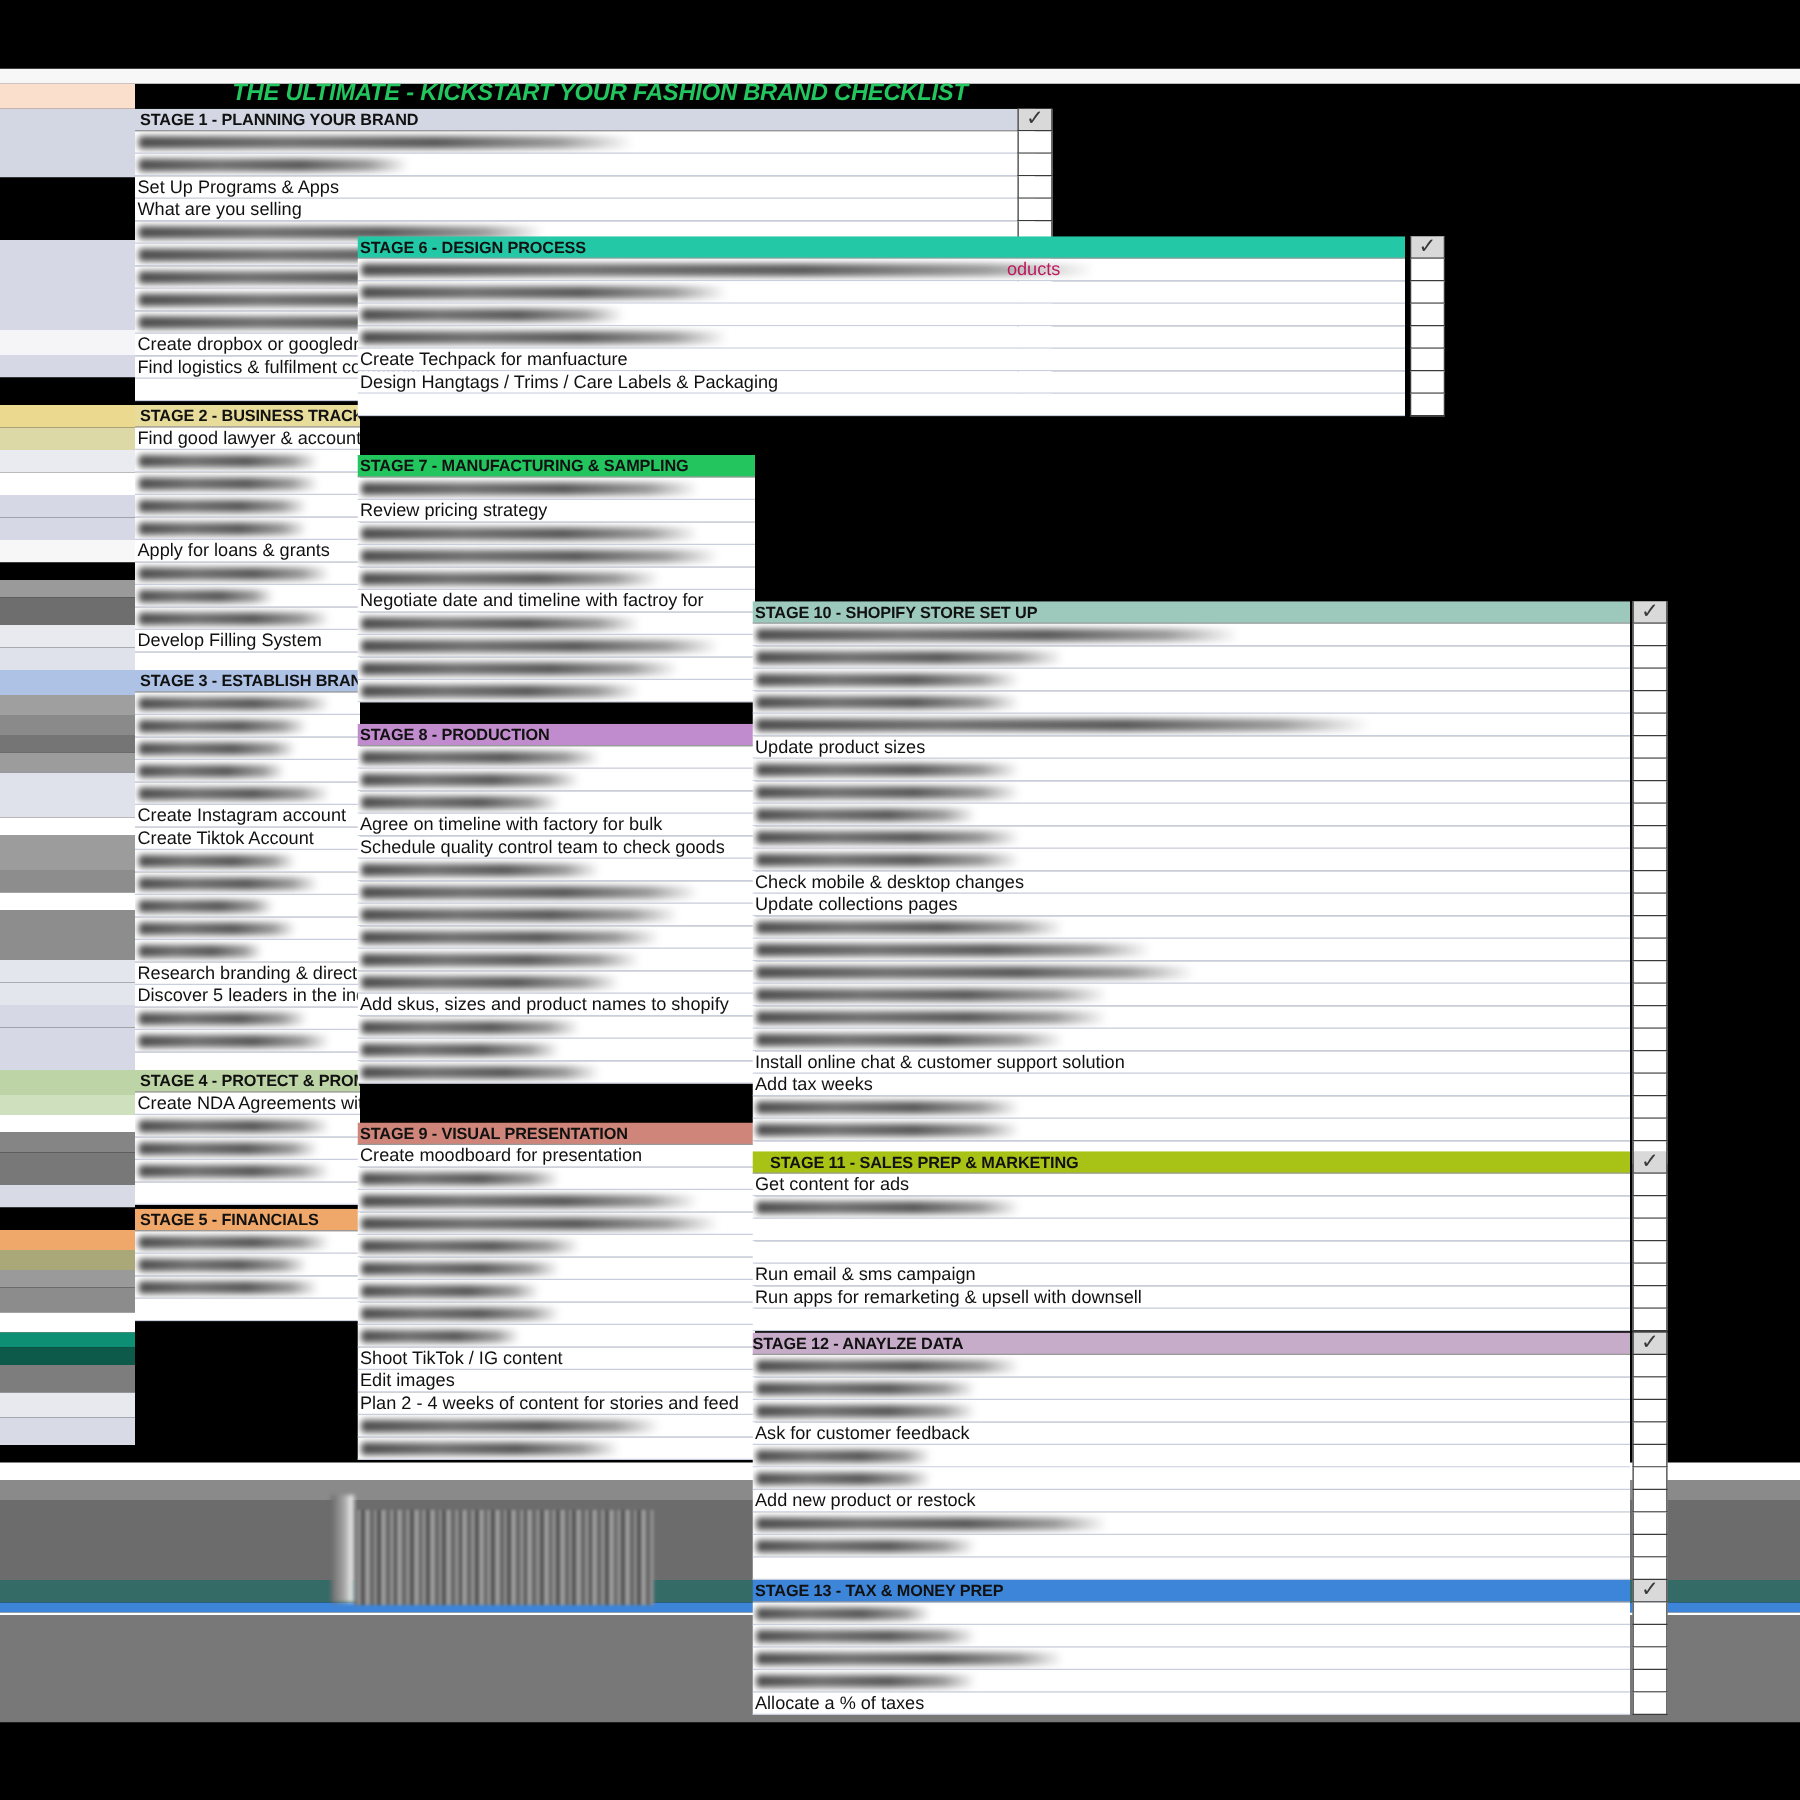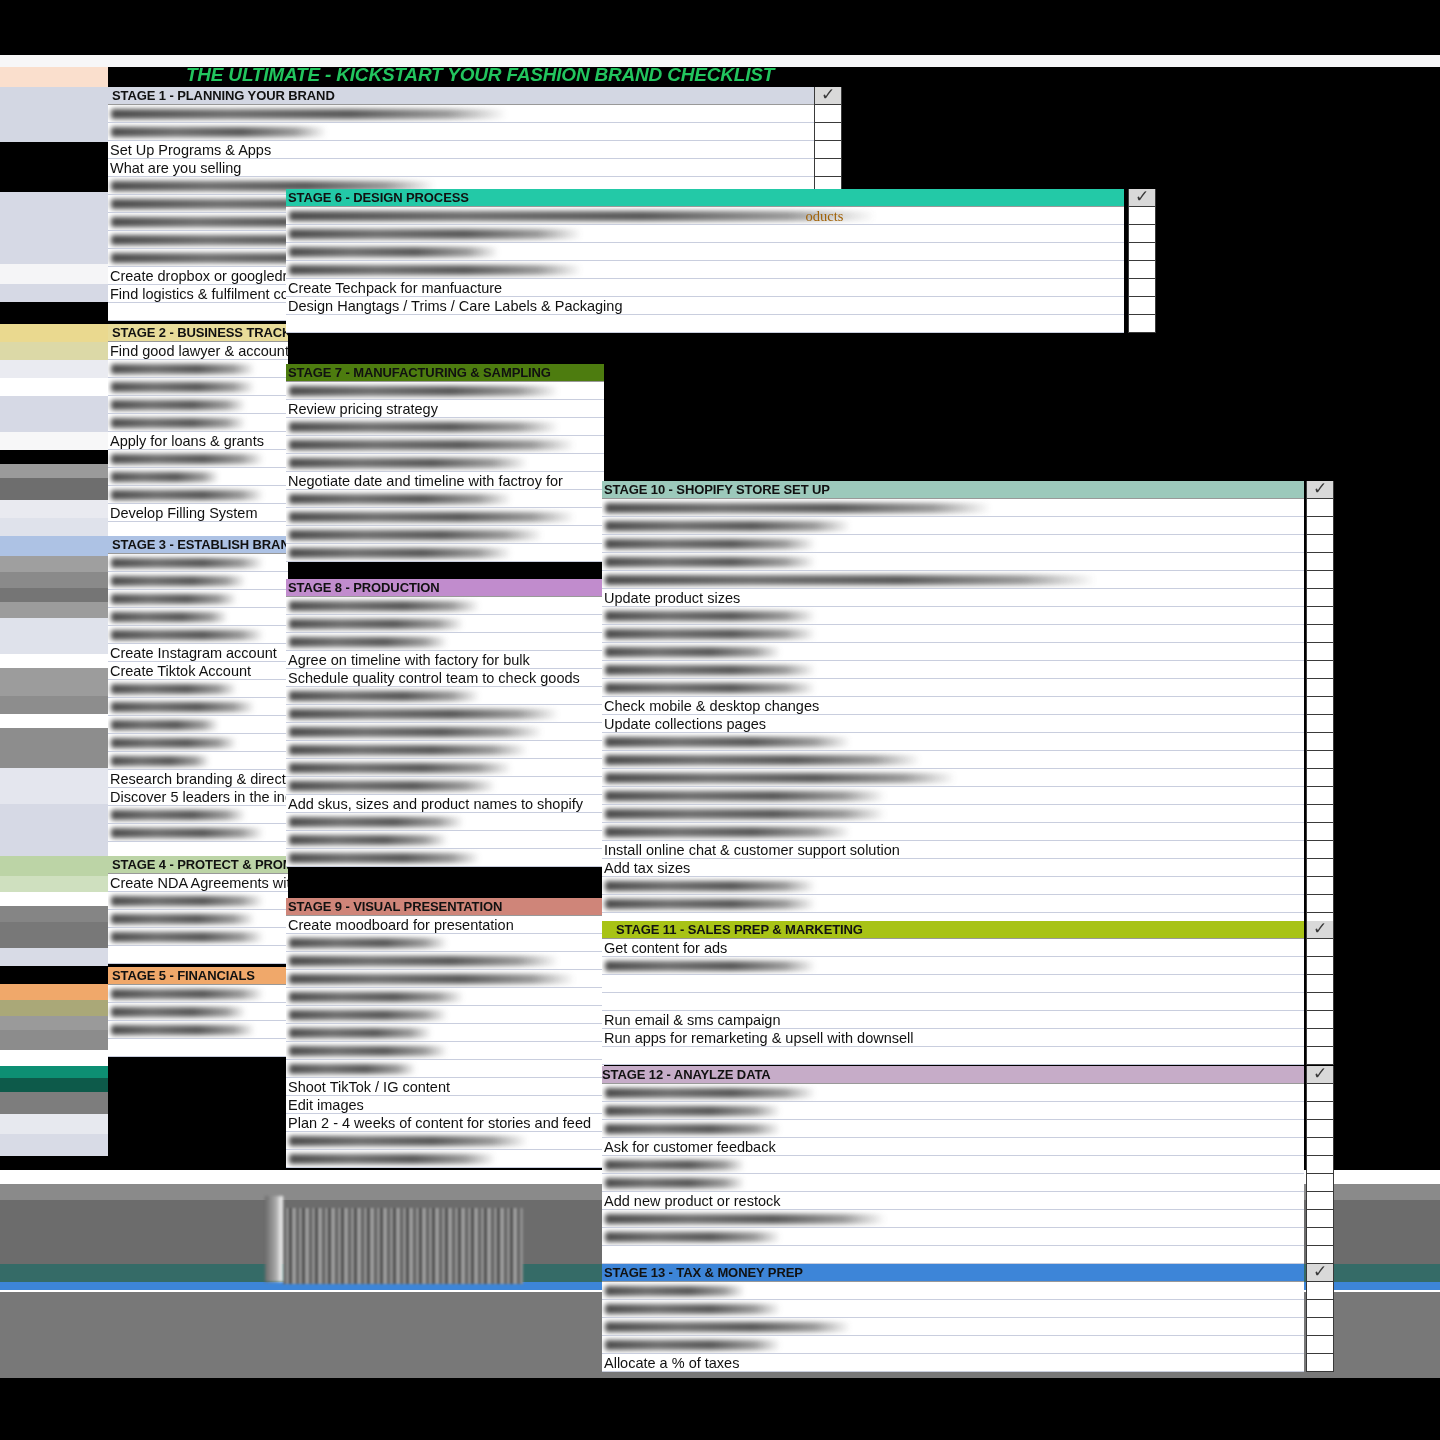--- a/index.html
+++ b/index.html
@@ -182,41 +182,41 @@
     <div class="stage" style="left: 108px; top: 967px; width: 180px;">
       <div class="row hdr" style="background: rgb(240, 168, 106); padding-left: 4px;">STAGE 5 - FINANCIALS</div>
       <div class="row blur b85"></div>
       <div class="row blur b75"></div>
       <div class="row blur b80"></div>
       <div class="row"></div>
     </div>
     <div class="stage" style="left: 286px; top: 189px; width: 838px;">
       <div class="row hdr" style="background: rgb(35, 201, 167); padding-left: 2px;">STAGE 6 - DESIGN PROCESS</div>
       <div class="row blur b70">
-        <span style="color: #a16207; position: absolute; left: 62%; top: 0px; font-family: Liberation Serif, serif;">oducts</span>
+        <span style="color: #be185d; position: absolute; left: 62%; top: 0px;">oducts</span>
       </div>
       <div class="row blur b35"></div>
       <div class="row blur b25"></div>
       <div class="row blur b35"></div>
       <div class="row">Create Techpack for manfuacture</div>
       <div class="row">Design Hangtags / Trims / Care Labels &amp; Packaging</div>
       <div class="row"></div>
     </div>
     <div class="chkcol" style="left: 1128px; top: 189px;">
       <div class="chk head">✓</div>
       <div class="chk"></div>
       <div class="chk"></div>
       <div class="chk"></div>
       <div class="chk"></div>
       <div class="chk"></div>
       <div class="chk"></div>
       <div class="chk"></div>
     </div>
     <div class="stage" style="left: 286px; top: 364px; width: 318px;">
-      <div class="row hdr" style="background: #4d7c0f; padding-left: 2px;">STAGE 7 -  MANUFACTURING &amp; SAMPLING</div>
+      <div class="row hdr" style="background: #22c55e; padding-left: 2px;">STAGE 7 -  MANUFACTURING &amp; SAMPLING</div>
       <div class="row blur b85"></div>
       <div class="row">Review pricing strategy</div>
       <div class="row blur b85"></div>
       <div class="row blur b90"></div>
       <div class="row blur b75"></div>
       <div class="row">Negotiate date and timeline with factroy for</div>
       <div class="row blur b70"></div>
       <div class="row blur b90"></div>
       <div class="row blur b80"></div>
       <div class="row blur b70"></div>
@@ -271,21 +271,21 @@
       <div class="row blur b30"></div>
       <div class="row">Check mobile &amp; desktop changes</div>
       <div class="row">Update collections pages</div>
       <div class="row blur b35"></div>
       <div class="row blur b45"></div>
       <div class="row blur b50"></div>
       <div class="row blur b40"></div>
       <div class="row blur b40"></div>
       <div class="row blur b35"></div>
       <div class="row">Install online chat &amp; customer support solution</div>
-      <div class="row">Add tax sizes</div>
+      <div class="row">Add tax weeks</div>
       <div class="row blur b30"></div>
       <div class="row blur b30"></div>
       <div class="row"></div>
     </div>
     <div class="chkcol" style="left: 1306px; top: 481px;">
       <div class="chk head">✓</div>
       <div class="chk"></div>
       <div class="chk"></div>
       <div class="chk"></div>
       <div class="chk"></div>

